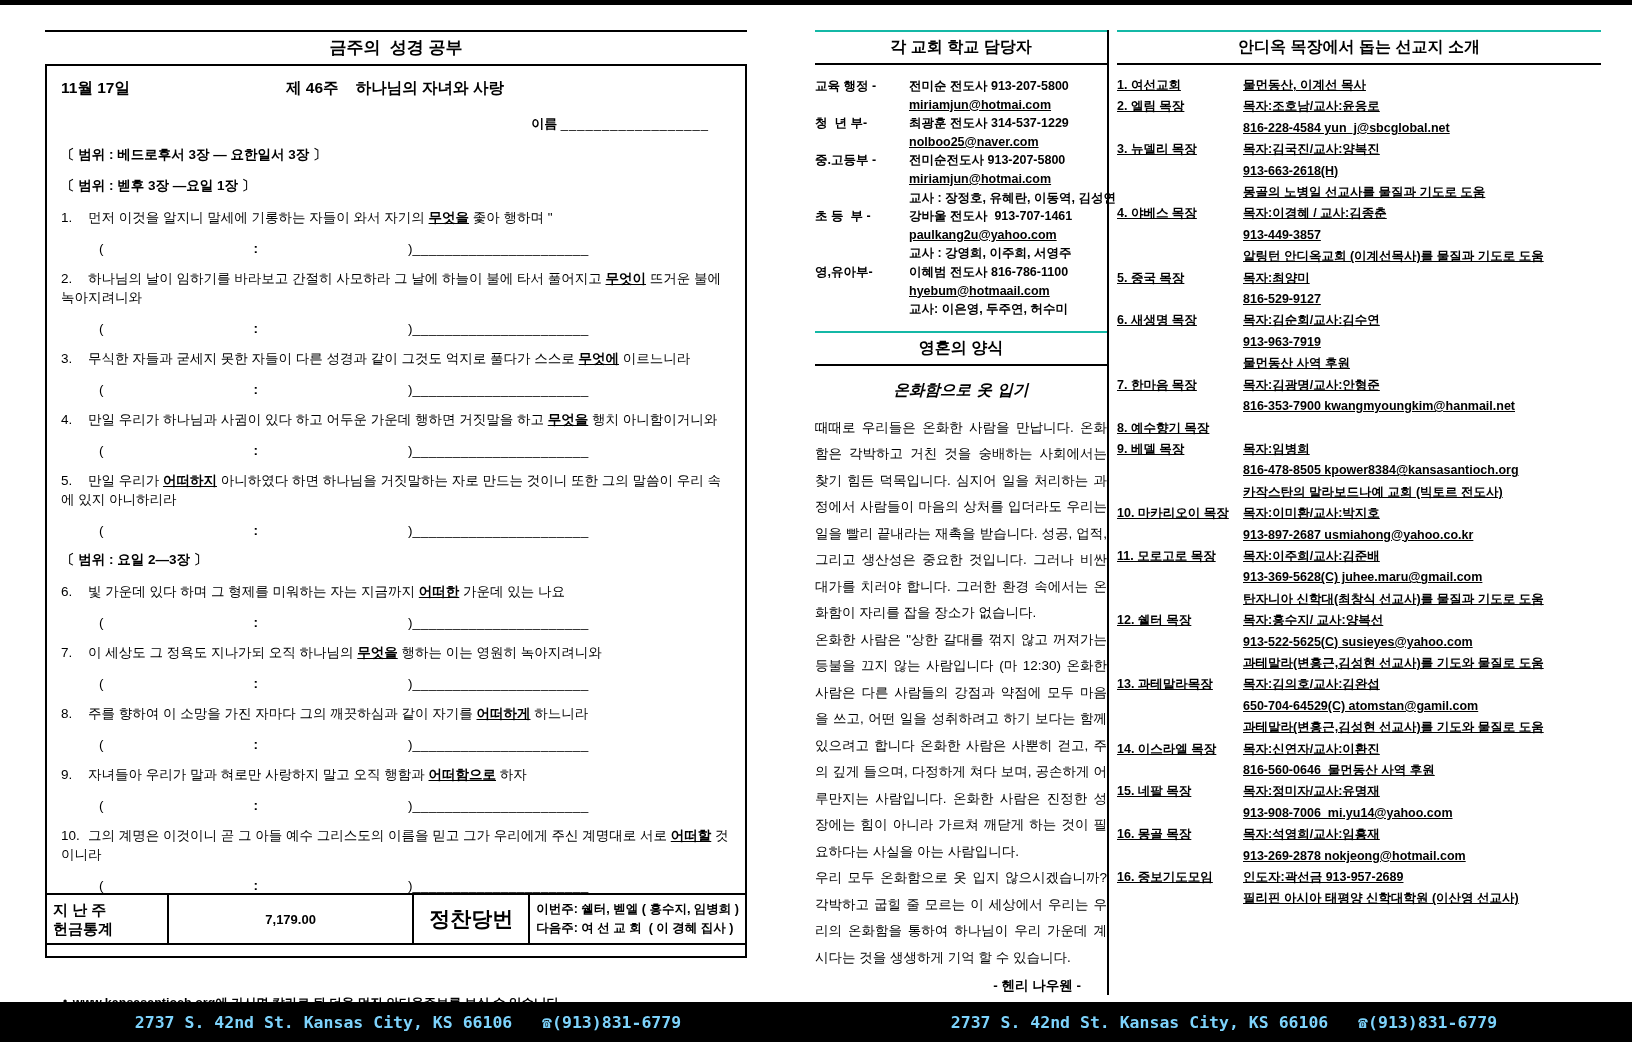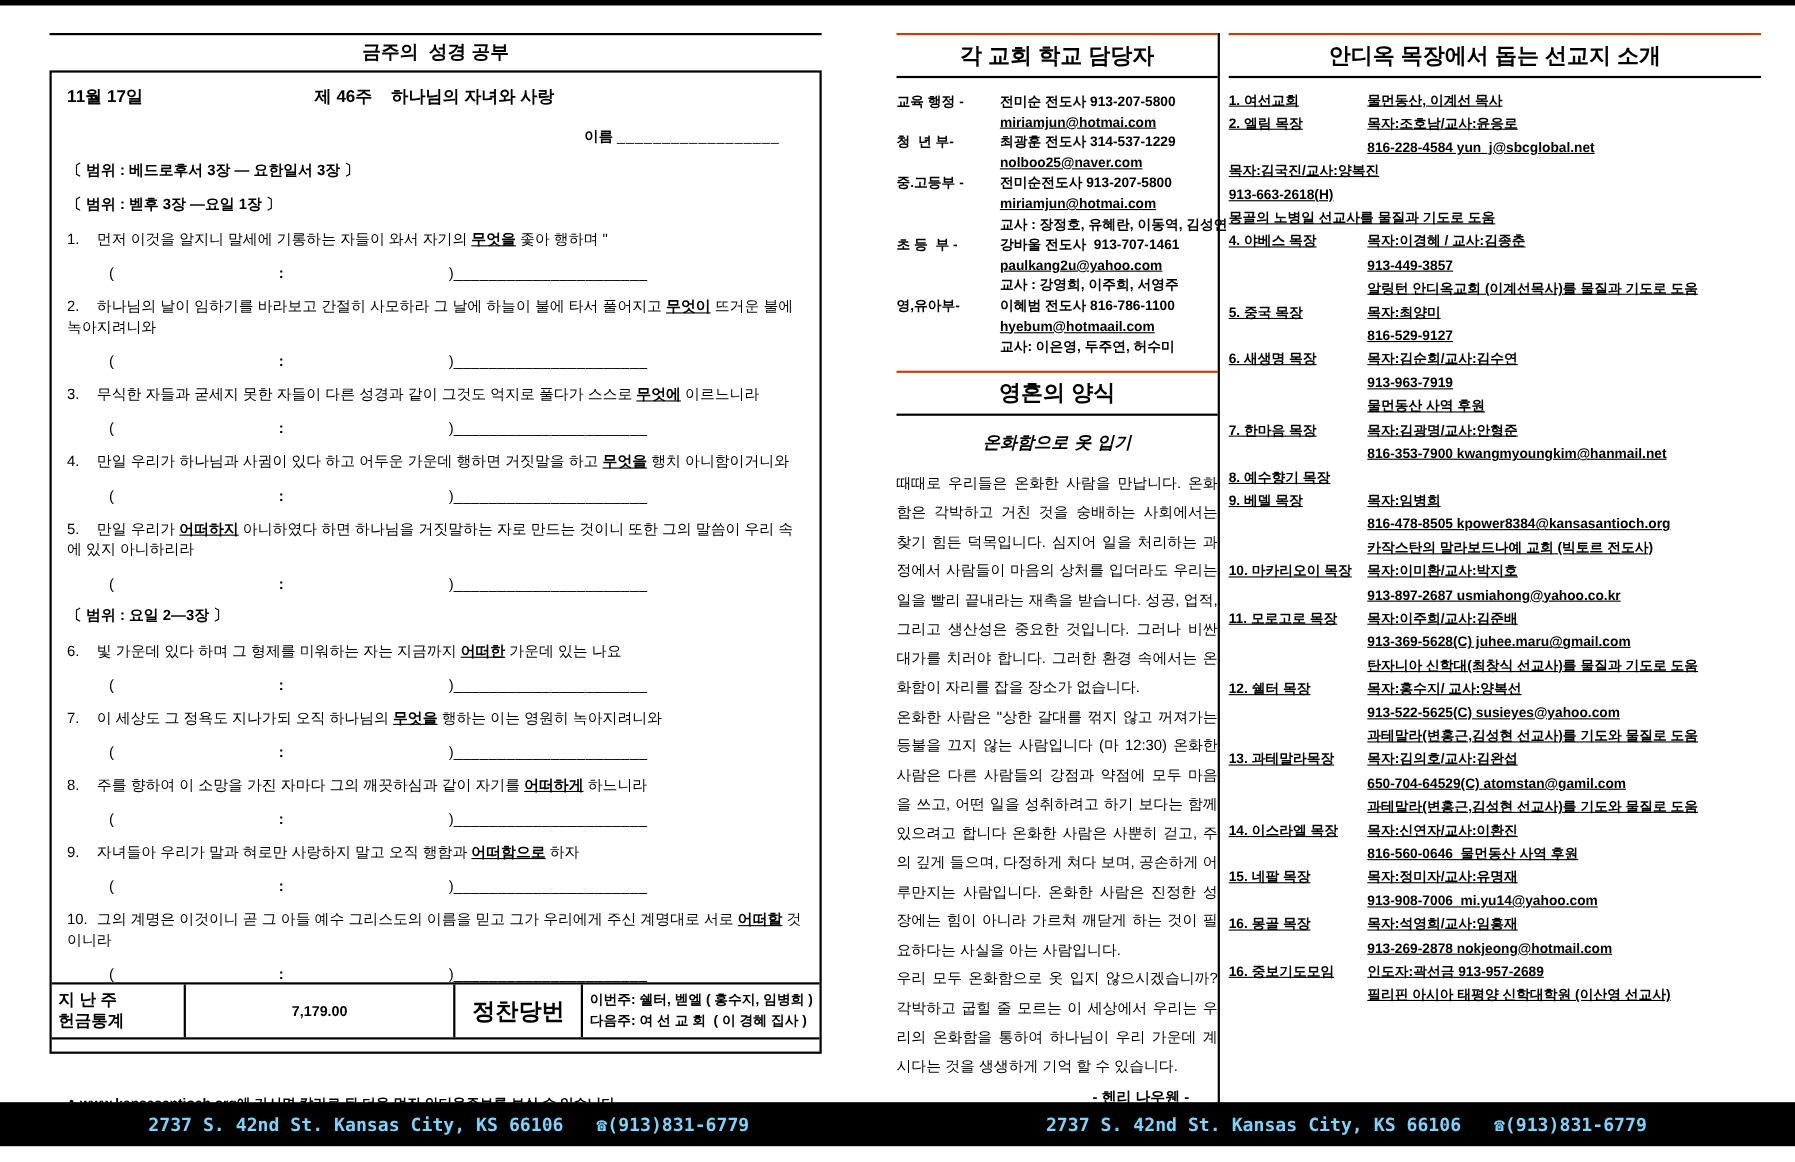--- a/index.html
+++ b/index.html
@@ -34,22 +34,22 @@
   .oc1{width:108px;border-right:2px solid #000;text-align:left;font-weight:bold;font-size:15px;line-height:19px;}
   .oc2{width:232px;border-right:2px solid #000;text-align:center;font-weight:bold;font-size:13px;}
   .oc3{width:102px;border-right:2px solid #000;text-align:center;font-weight:bold;font-size:21px;}
   .oc4{flex:1;font-weight:bold;font-size:12.5px;line-height:19px;white-space:pre;}
   .web-notes{padding:8px 0 8px 0;font-weight:bold;font-size:12.5px;line-height:20px;white-space:pre-wrap;}
 
   
   .page-right{position:absolute;left:815px;top:30px;width:790px;display:flex;align-items:stretch;}
   .col-left{width:292px;min-height:952px;}
   .col-right{width:494px;border-left:2px solid #000;min-height:952px;padding-left:8px;box-sizing:border-box;}
-  .sec-header{border-top:2px solid #c2410c;border-bottom:2px solid #000;text-align:center;
-              font-weight:bold;font-size:20px;padding:5px 0;}
+  .sec-header{border-top:2px solid #14b8a6;border-bottom:2px solid #000;text-align:center;
+              font-weight:bold;font-size:16px;padding:5px 0;}
   .contacts{margin-top:12px;}
   .contact-row{display:flex;font-weight:bold;font-size:12.5px;line-height:18.6px;}
   .c-label{width:94px;white-space:pre;flex-shrink:0;}
   .c-value{white-space:pre;}
   .soul-header{margin-top:12px;}
   .script-heading{text-align:center;font-weight:bold;font-style:italic;font-size:15.5px;
                   margin-top:14px;font-family:"DejaVu Serif","Liberation Serif",serif;}
   .soul-body{margin-top:14px;}
   .soul-p{margin:0;font-size:13.5px;line-height:26.5px;text-align:justify;}
   .attribution{text-align:right;font-weight:bold;font-size:13.5px;margin-top:6px;padding-right:26px;}
@@ -311,20 +311,21 @@
           <div class="mission-item">
             <div class="m-name">2. 엘림 목장</div>
             <div class="m-lines">
               <div class="m-line">목자:조호남/교사:윤응로</div>
               <div class="m-line">816-228-4584 yun_j@sbcglobal.net</div>
 
             </div>
           </div>
 
           <div class="mission-item">
+            <div class="m-name">3. 뉴델리 목장</div>
             <div class="m-lines">
               <div class="m-line">목자:김국진/교사:양복진</div>
               <div class="m-line">913-663-2618(H)</div>
               <div class="m-line">몽골의 노병일 선교사를 물질과 기도로 도움</div>
             </div>
           </div>
 
           <div class="mission-item">
             <div class="m-name">4. 야베스 목장</div>
             <div class="m-lines">

